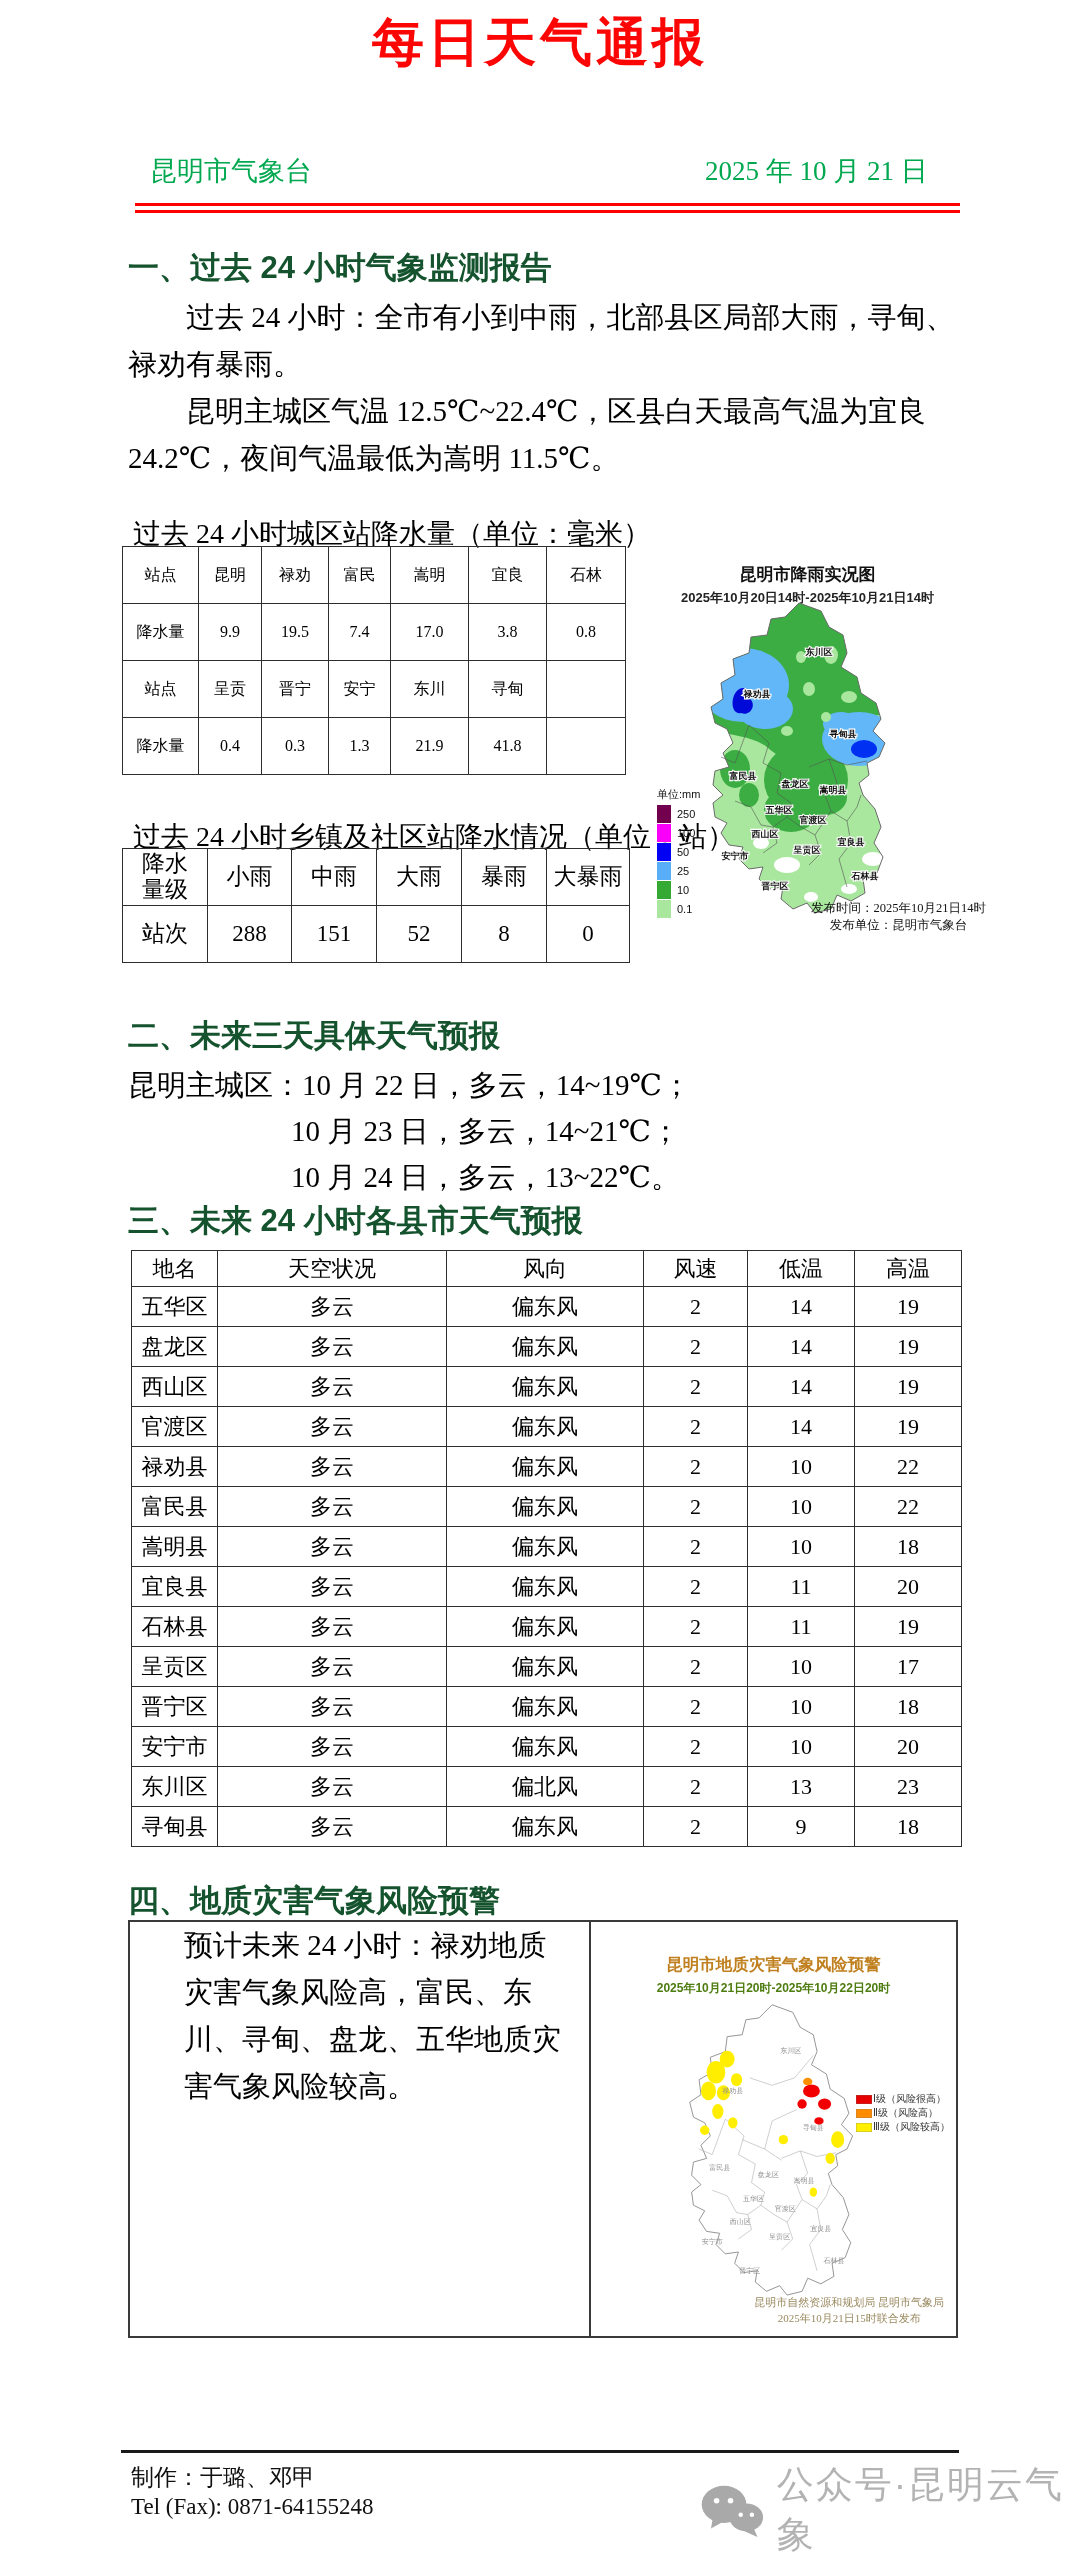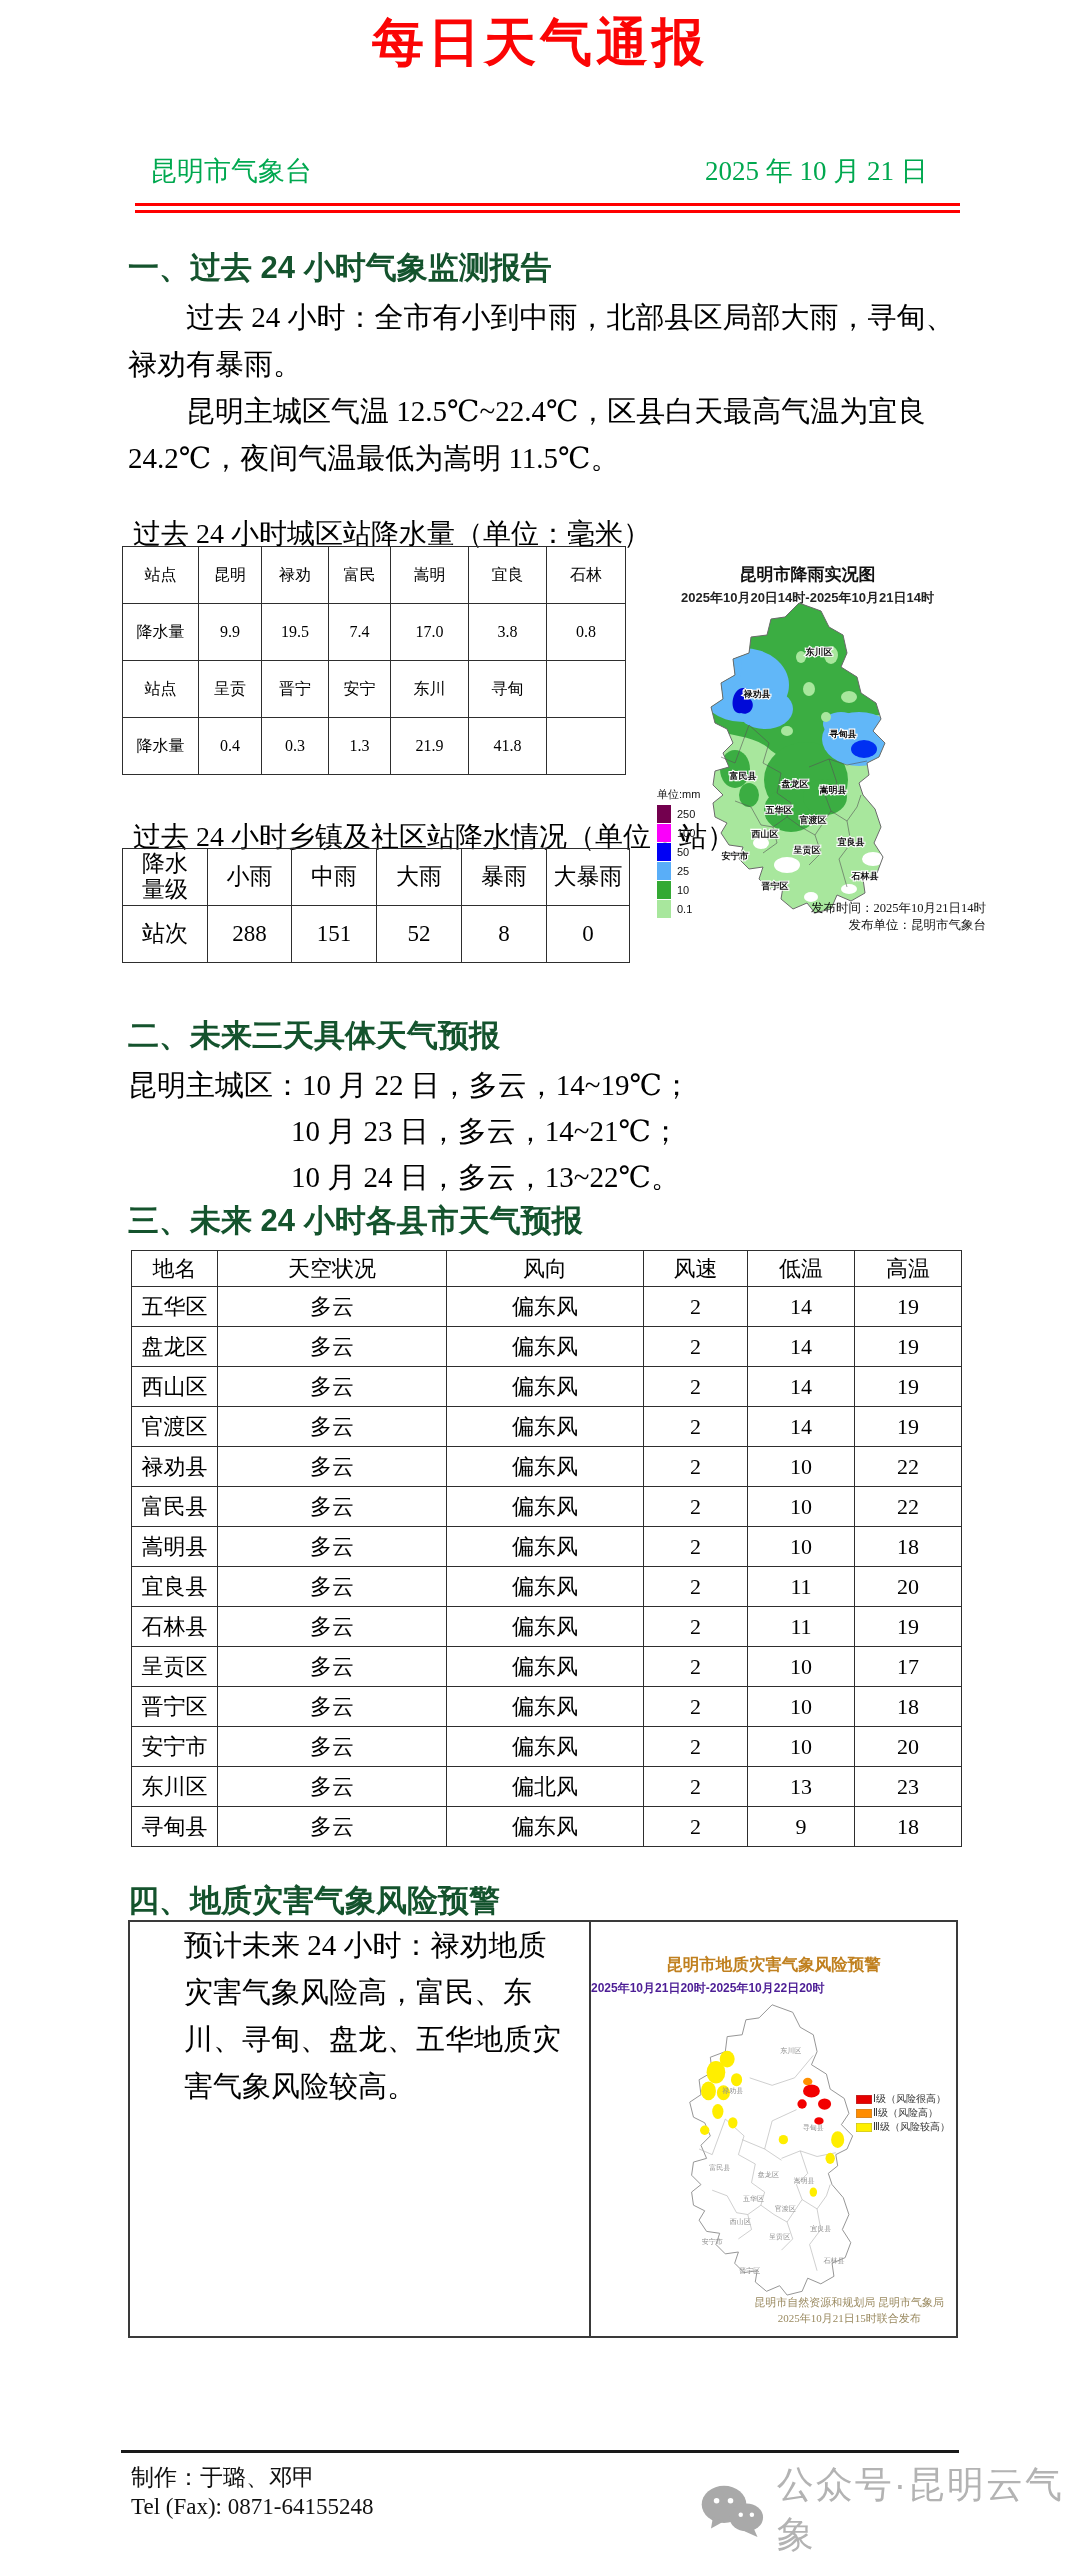--- a/index.html
+++ b/index.html
@@ -54,42 +54,42 @@
   .rm-sub{
     text-align:center;font-family:"Liberation Sans","DejaVu Sans",sans-serif;
     font-weight:bold;font-size:13px;color:#222;margin-top:3px;padding-right:30px;
   }
   .rm-svg{position:absolute;left:36px;top:34px;}
   .rm-legend{position:absolute;left:2px;top:224px;font-family:"Liberation Sans","DejaVu Sans",sans-serif;}
   .rm-legend-title{font-size:11px;color:#111;margin-bottom:2px;}
   .rm-leg-row{display:flex;align-items:center;height:19px;}
   .rm-leg-row svg{display:block;}
   .rm-leg-row span{font-size:11px;color:#111;margin-left:6px;}
-  .rm-issue{position:absolute;right:4px;top:337px;font-size:12.5px;line-height:17px;color:#111;text-align:right;}
+  .rm-issue{position:absolute;right:4px;top:337px;font-size:12.5px;line-height:17px;color:#111;text-align:center;}
   
   .sec2{top:1062px;left:128px;width:840px;font-size:29px;line-height:46px;}
   .sec2 .cont{margin-left:163px;}
   
   .riskbox{
     top:1920px;left:128px;width:830px;height:418px;
     border:2px solid #3a3a3a;display:flex;box-sizing:border-box;
   }
   .riskbox-left{
     width:421px;box-sizing:border-box;border-right:2px solid #3a3a3a;
     display:flex;align-items:flex-start;padding:0 14px;margin-left:40px;
   }
   .riskbox-left p{margin:0;font-size:29px;line-height:47px;text-indent:0;}
   .riskbox-right{flex:1;position:relative;}
   .risk-title{
     text-align:center;font-family:"Liberation Sans","DejaVu Sans",sans-serif;
     font-weight:bold;font-size:16.5px;color:#c0801f;margin-top:32px;
   }
   .risk-sub{
-    text-align:left;font-family:"Liberation Sans","DejaVu Sans",sans-serif;
-    font-weight:bold;font-size:12px;color:#4c1d95;margin-top:4px;
+    text-align:center;font-family:"Liberation Sans","DejaVu Sans",sans-serif;
+    font-weight:bold;font-size:12px;color:#4d7c0f;margin-top:4px;
   }
   .risk-svg{display:block;margin:2px auto 0 auto;}
   .risk-legend{position:absolute;right:6px;top:170px;font-family:"Liberation Sans","DejaVu Sans",sans-serif;}
   .risk-leg-row{display:flex;align-items:center;height:14px;}
   .risk-leg-row span{font-size:10px;color:#333;margin-left:1px;white-space:nowrap;}
   .risk-foot{
     position:absolute;right:12px;bottom:10px;text-align:center;
     font-size:11px;line-height:16px;color:#9a8a60;
   }
   

